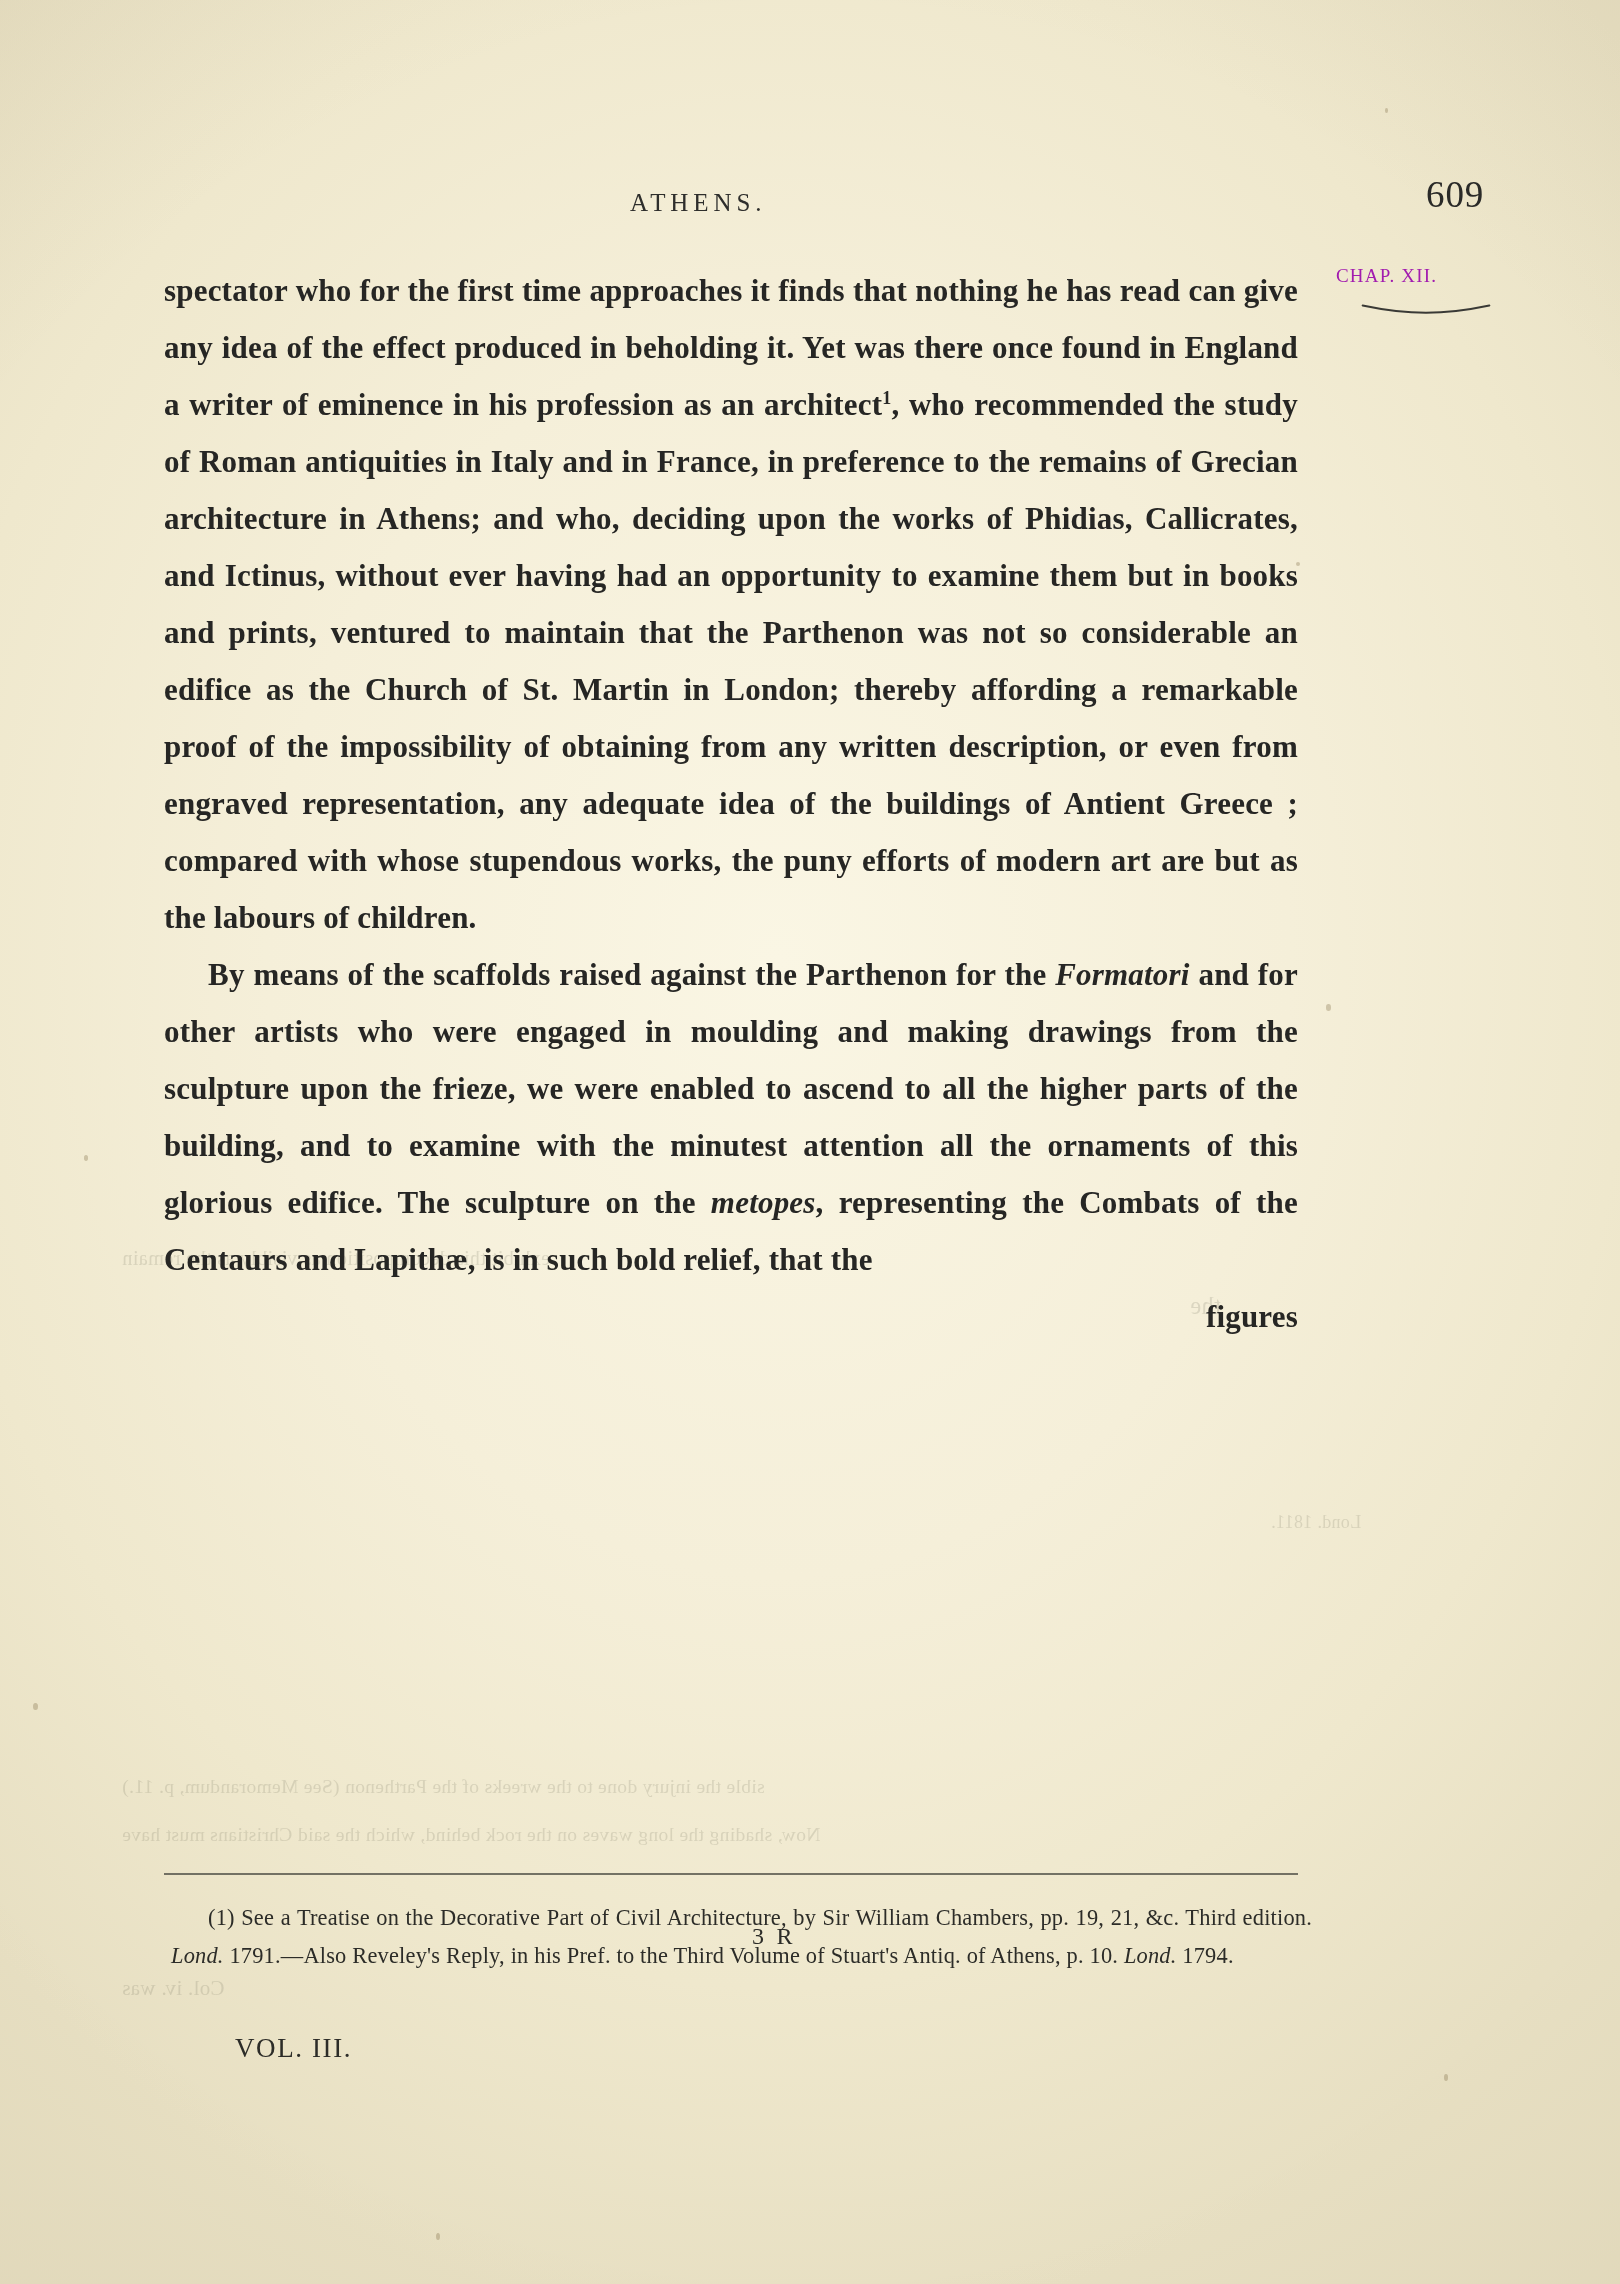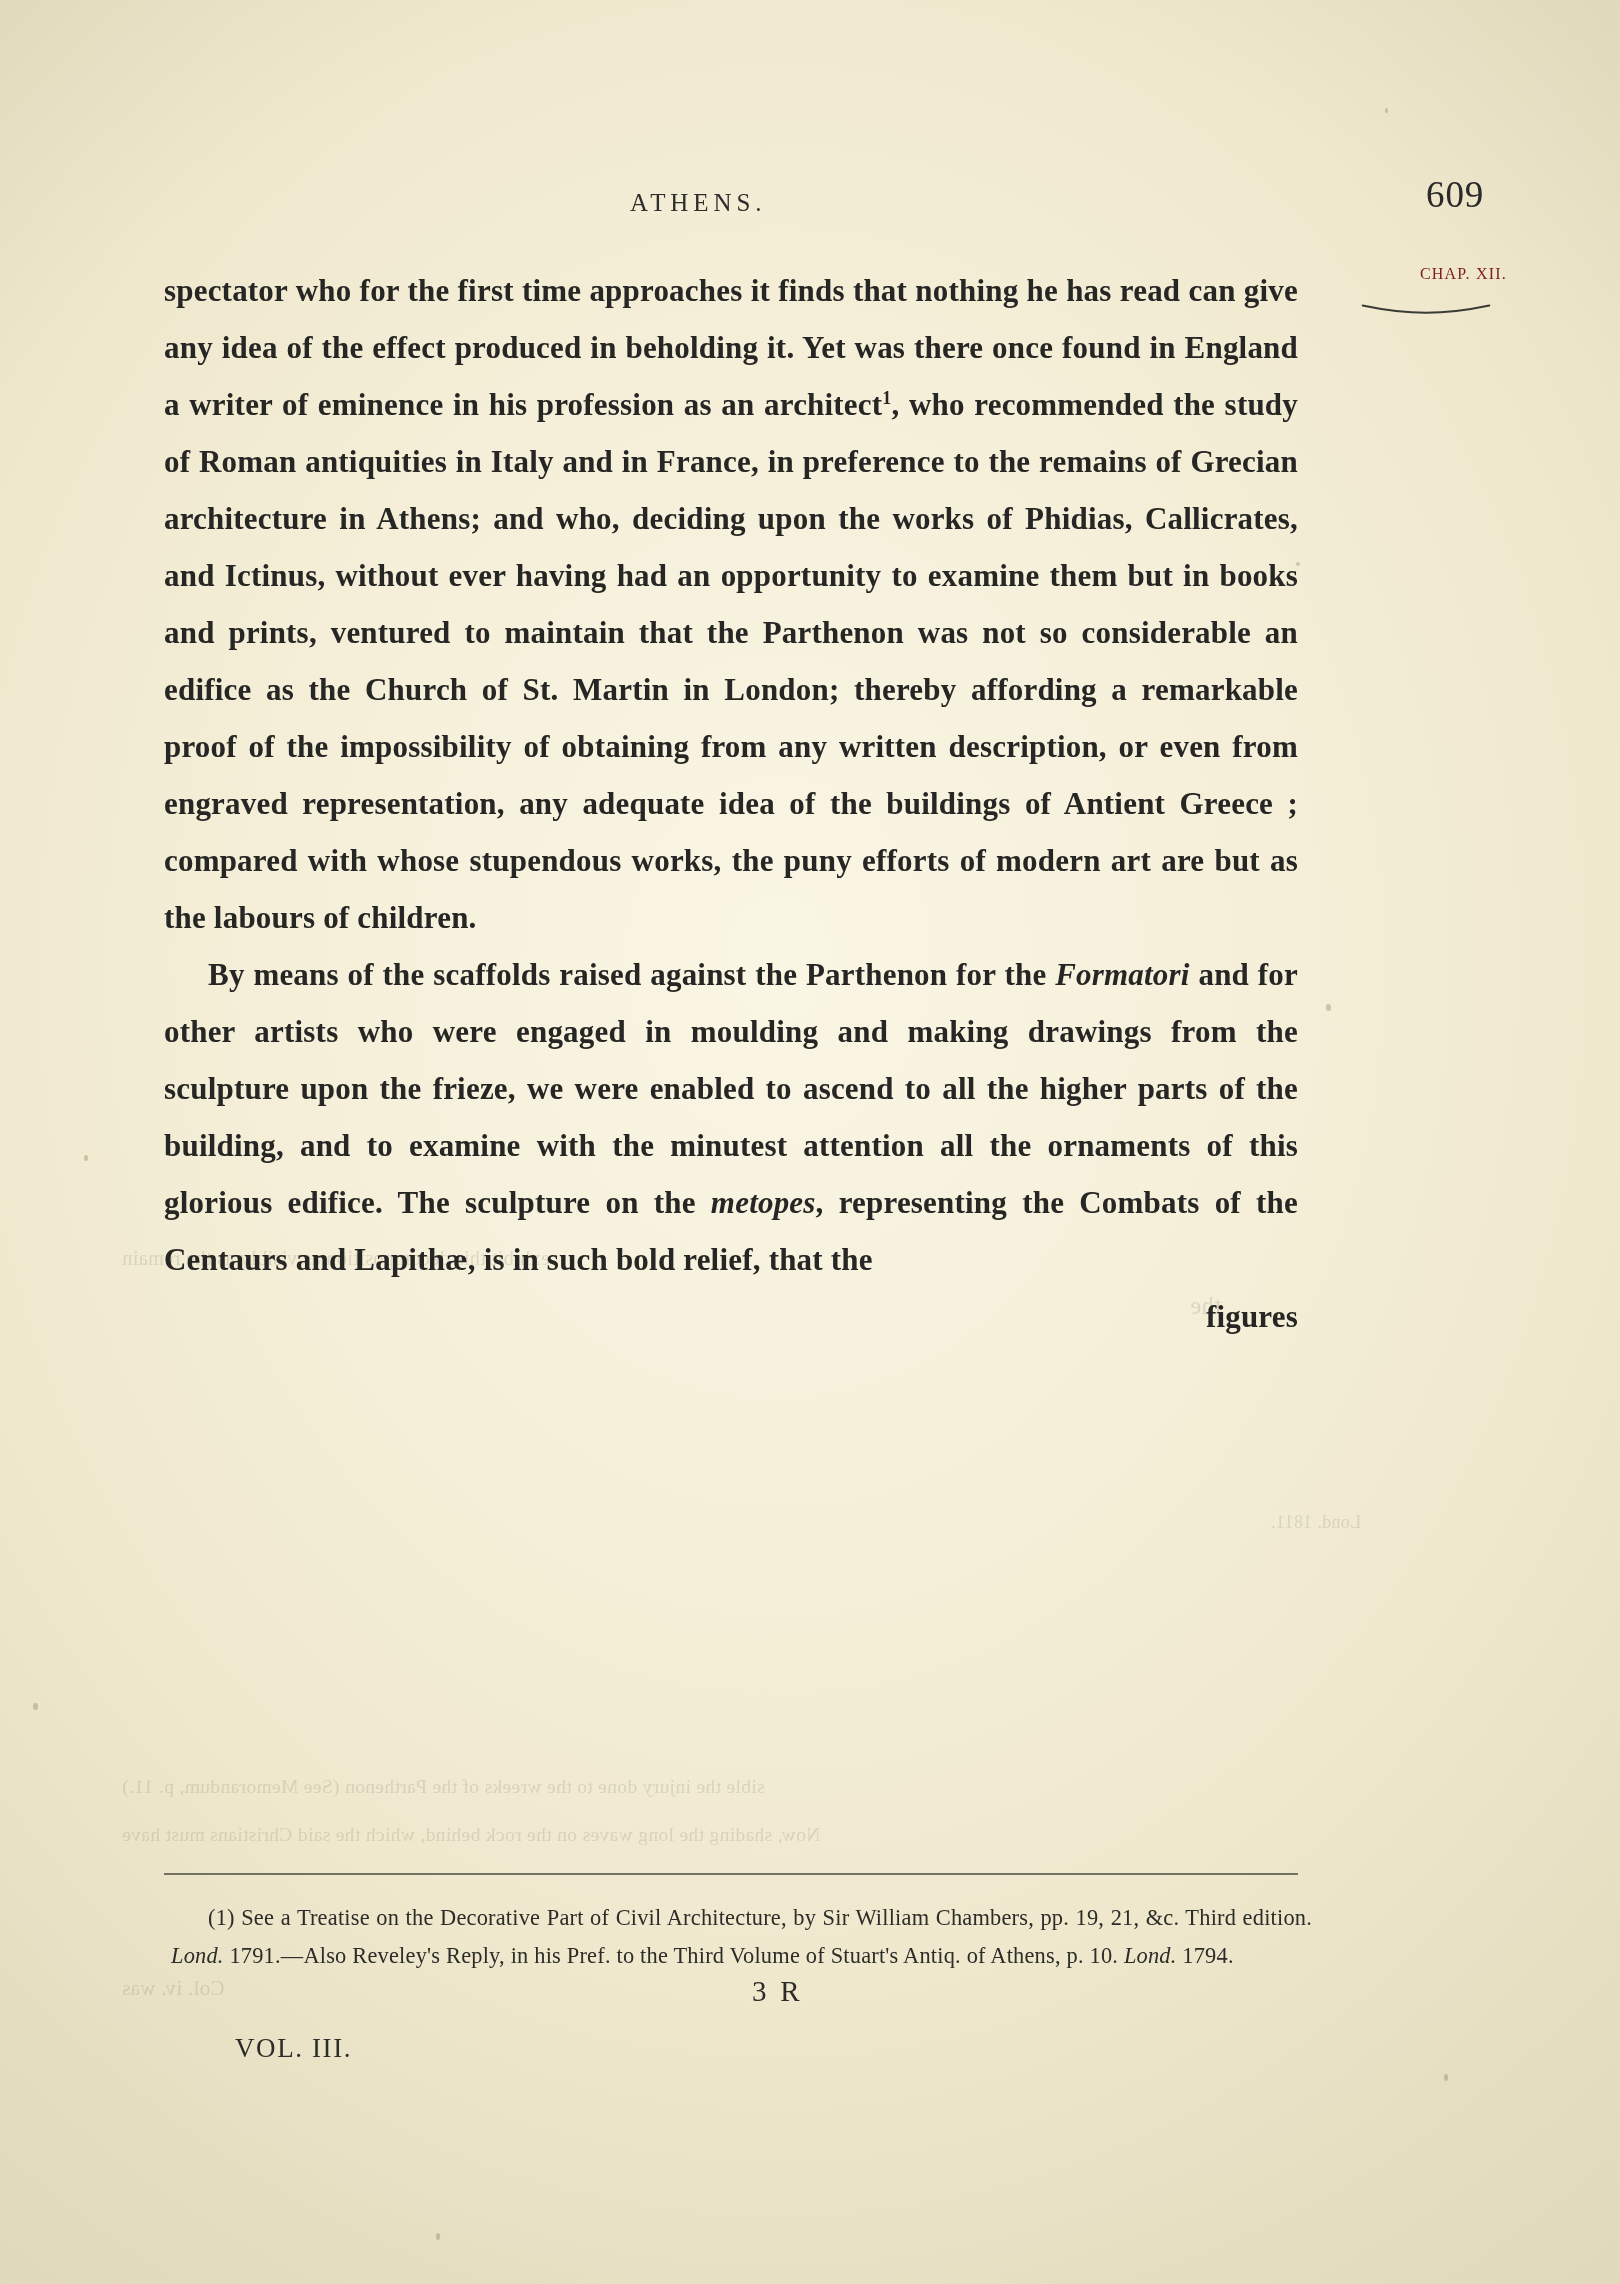--- a/index.html
+++ b/index.html
@@ -69,24 +69,24 @@
     right: 137px;
     top: 173px;
     font-size: 37px;
     color: #2a2a28;
     letter-spacing: 0.8px;
   }
   .chap-marginal {
     position: absolute;
     right: 114px;
     top: 265px;
-    font-size: 16px;
+    font-size: 19px;
     letter-spacing: 1.2px;
-    color: #7f1d1d;
-    text-align: right;
+    color: #a21caf;
+    text-align: left;
     width: 171px;
   }
   .chap-rule {
     position: absolute;
     right: 130px;
     top: 303px;
     width: 130px;
     height: 11.4px;
   }
   .chap-rule svg { display: block; }
@@ -154,22 +154,22 @@
     position: absolute;
     left: 208px;
     top: 2033px;
     font-size: 27px;
     letter-spacing: 1.6px;
     color: #2c2c28;
   }
   .signature-mark {
     position: absolute;
     left: 725px;
-    top: 1975px;
-    font-size: 29px;
+    top: 1923px;
+    font-size: 24px;
     letter-spacing: 3.3px;
     color: #2c2c28;
   }
 
   
   .speck {
     position: absolute;
     background: rgba(120, 100, 60, 0.30);
     border-radius: 50%;
     pointer-events: none;

